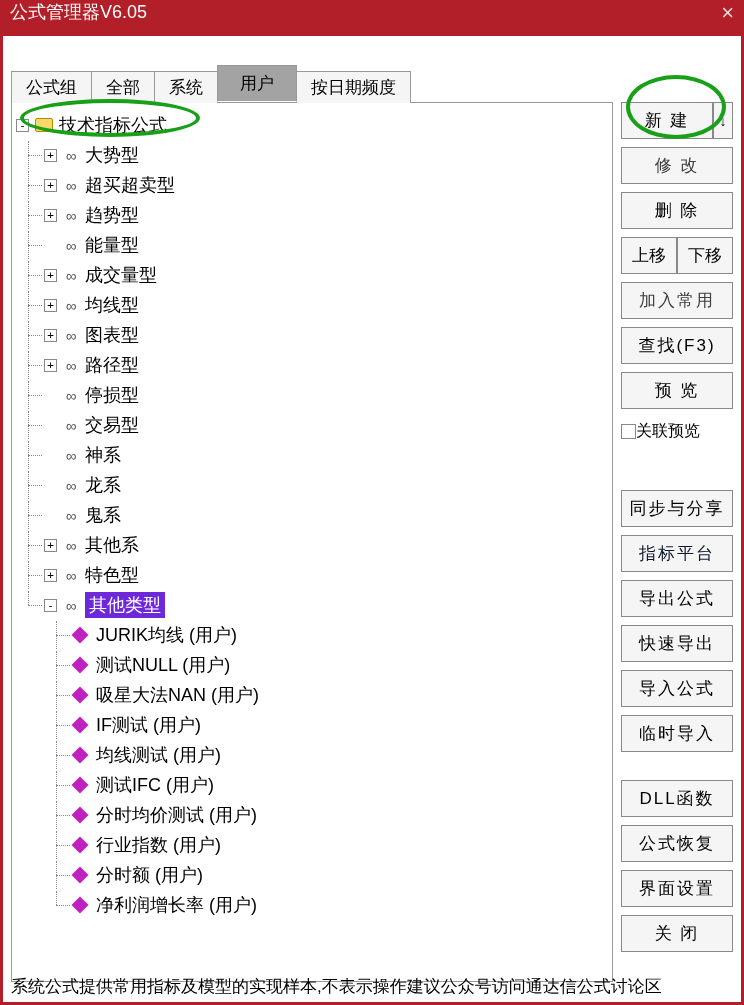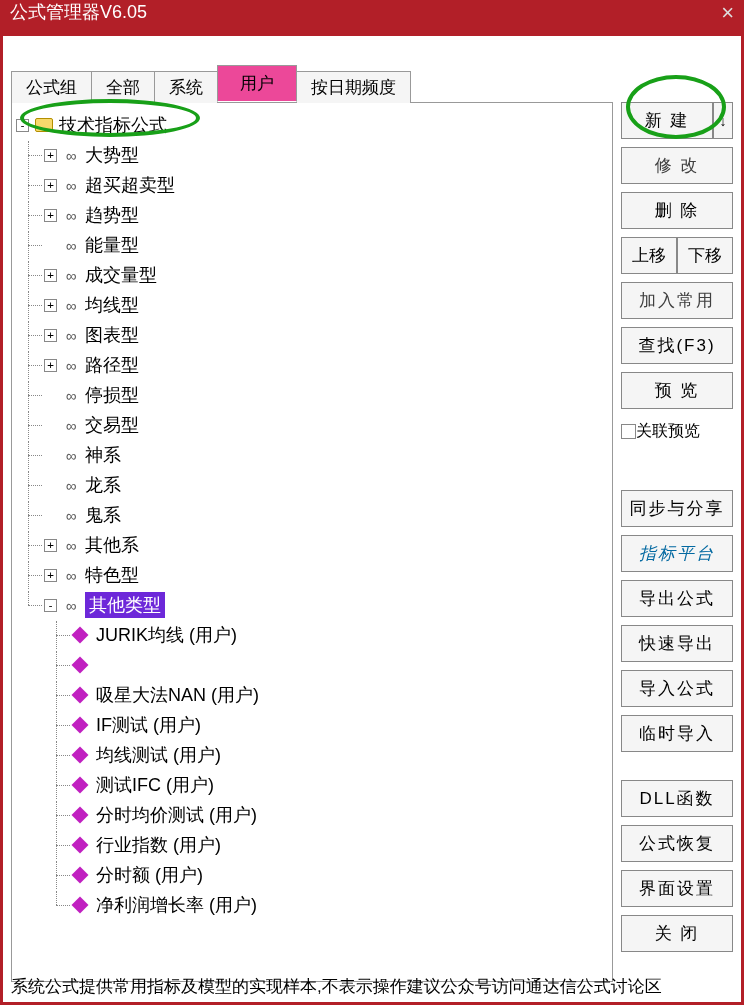--- a/index.html
+++ b/index.html
@@ -58,21 +58,21 @@
     border-bottom: none;
     padding: 4px 14px;
     background: #f5f5f5;
     margin-right: -1px;
     font-size: 17px;
     cursor: pointer;
     position: relative;
     top: 1px;
   }
   .tab.active {
-    background: #ec4899;
+    background: #a3a3a3;
     border-bottom: 1px solid #fff;
     padding: 6px 22px;
     top: 0;
     z-index: 3;
   }
   .tree-box {
     border: 1px solid #999;
     background: #fff;
     flex: 1;
     overflow: auto;
@@ -174,21 +174,21 @@
     border: 1px solid #888;
     background: #f5f5f5;
     padding: 6px 2px;
     font-size: 17px;
     text-align: center;
     cursor: pointer;
     user-select: none;
     letter-spacing: 2px;
   }
   .btn.disabled { color: #404040; }
-  .btn.red { color: #0369a1; font-style: italic; }
+  .btn.red { color: #0f172a; }
   .btn-row {
     display: flex;
     justify-content: flex-end;
   }
   .btn-row .btn { flex: 1; letter-spacing: 0; padding: 6px 2px; }
   .btn-down {
     width: 20px;
     display: flex;
     align-items: center;
     justify-content: center;
@@ -341,20 +341,21 @@
                     <span class="link-icon">∞</span>
                     <span class="node-label selected">其他类型</span>
                   </span>
                 <ul>
                   <li><span class="node-line">
                         <span class="diamond-icon"></span>
                         <span class="node-label">JURIK均线 (用户)</span>
                       </span></li>
                   <li><span class="node-line">
                         <span class="diamond-icon"></span>
+                        <span class="node-label">测试NULL (用户)</span>
                       </span></li>
                   <li><span class="node-line">
                         <span class="diamond-icon"></span>
                         <span class="node-label">吸星大法NAN  (用户)</span>
                       </span></li>
                   <li><span class="node-line">
                         <span class="diamond-icon"></span>
                         <span class="node-label">IF测试  (用户)</span>
                       </span></li>
                   <li><span class="node-line">

